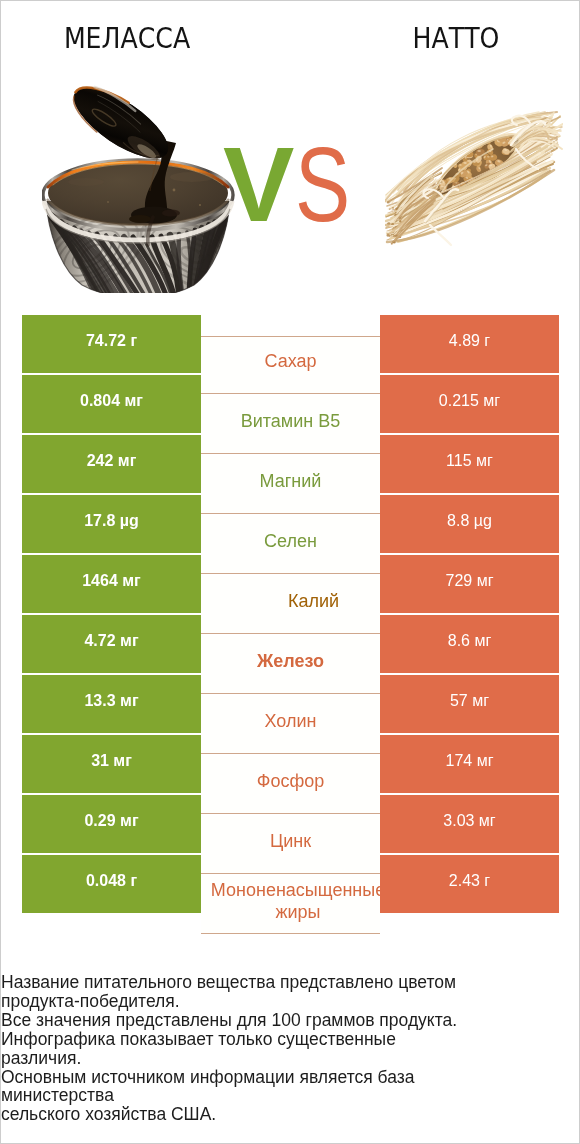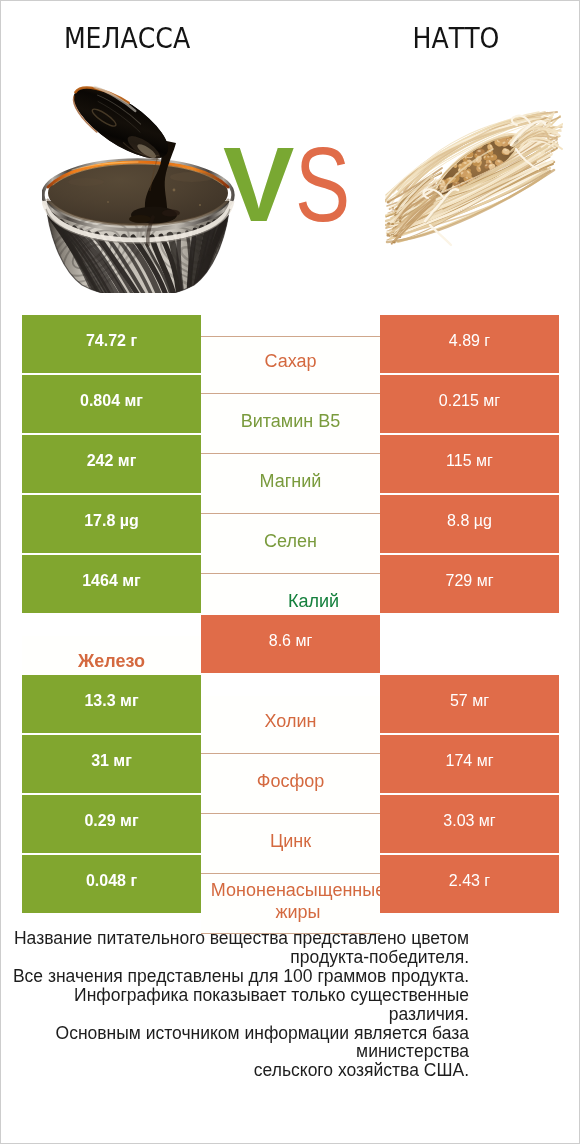--- a/index.html
+++ b/index.html
@@ -31,21 +31,21 @@
   .cell.right{background:#e06c49;color:#fff;font-weight:400;}
   .cell.mid{background:#fffffd;font-weight:400;font-size:18px;text-align:center;line-height:1.25;
     border-bottom:1px solid #cfa78c;
     position:relative;overflow:visible;margin-top:21px;}
   .row:first-child .cell.mid{border-top:1px solid #cfa78c;}
   .row:last-child .cell.mid{border-bottom:1px solid #cfa78c;}
   .cell.mid span{display:block;width:179px;white-space:normal;}
   .cell.mid span.wide{width:179px;margin-left:15px;}
   .cell.right{position:relative;z-index:2;}
   .cell.left{position:relative;z-index:2;}
-  .footer{position:absolute;left:0;top:928px;width:468px;text-align:right;
+  .footer{position:absolute;left:0;top:972px;width:468px;text-align:left;
     font-size:17.5px;line-height:18.9px;color:#1d1d1d;}
 </style>
 </head>
 <body>
 
 <div class="page">
 
   <div class="title left">МЕЛАССА</div>
   <div class="title right">НАТТО</div>
 
@@ -732,26 +732,27 @@
       </div>
       <div class="row">
         <div class="cell left">17.8 µg</div>
         <div class="cell mid" style="color: rgb(122, 155, 61);">
           <span>Селен</span>
         </div>
         <div class="cell right">8.8 µg</div>
       </div>
       <div class="row">
         <div class="cell left">1464 мг</div>
-        <div class="cell mid" style="color: #15803d; padding-left: 46px;">
+        <div class="cell mid" style="color: #a16207; padding-left: 46px;">
           <span>Калий</span>
         </div>
         <div class="cell right">729 мг</div>
       </div>
       <div class="row">
+        <div class="cell left">4.72 мг</div>
         <div class="cell mid" style="color: rgb(212, 105, 63); font-weight: bold;">
           <span>Железо</span>
         </div>
         <div class="cell right">8.6 мг</div>
       </div>
       <div class="row">
         <div class="cell left">13.3 мг</div>
         <div class="cell mid" style="color: rgb(212, 105, 63);">
           <span>Холин</span>
         </div>

